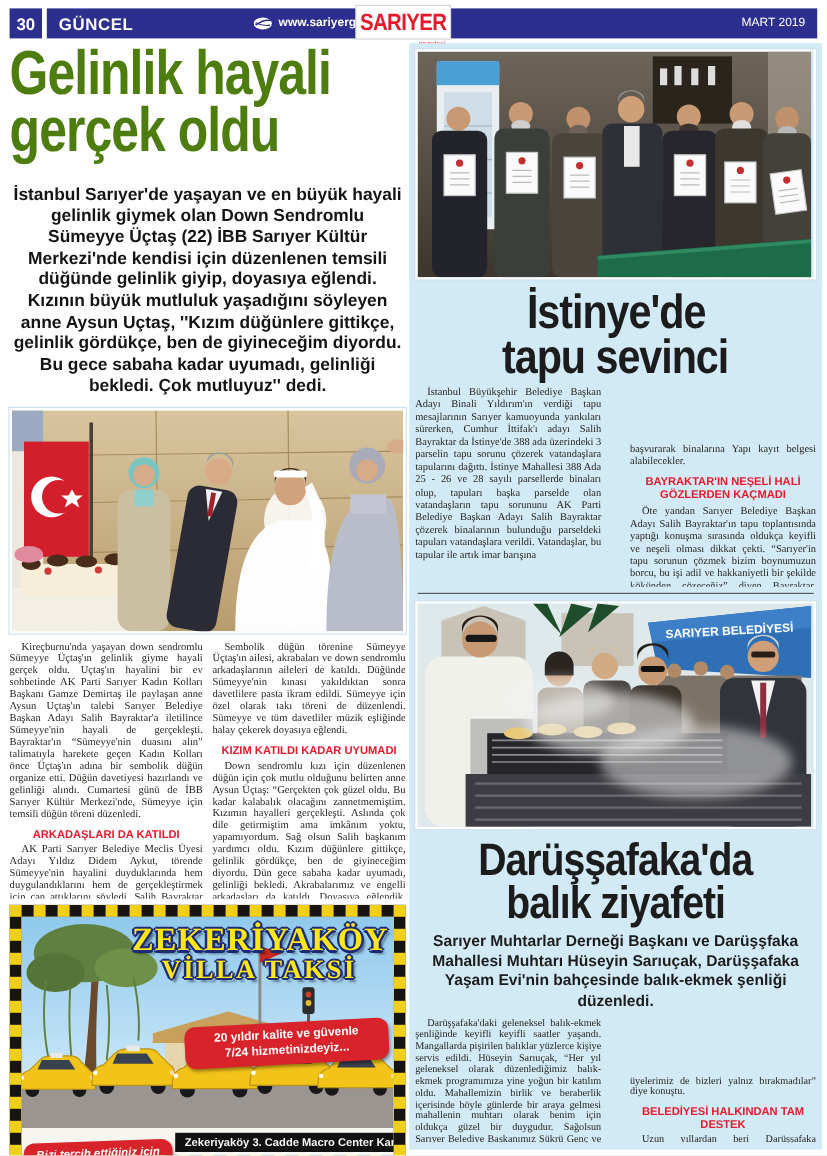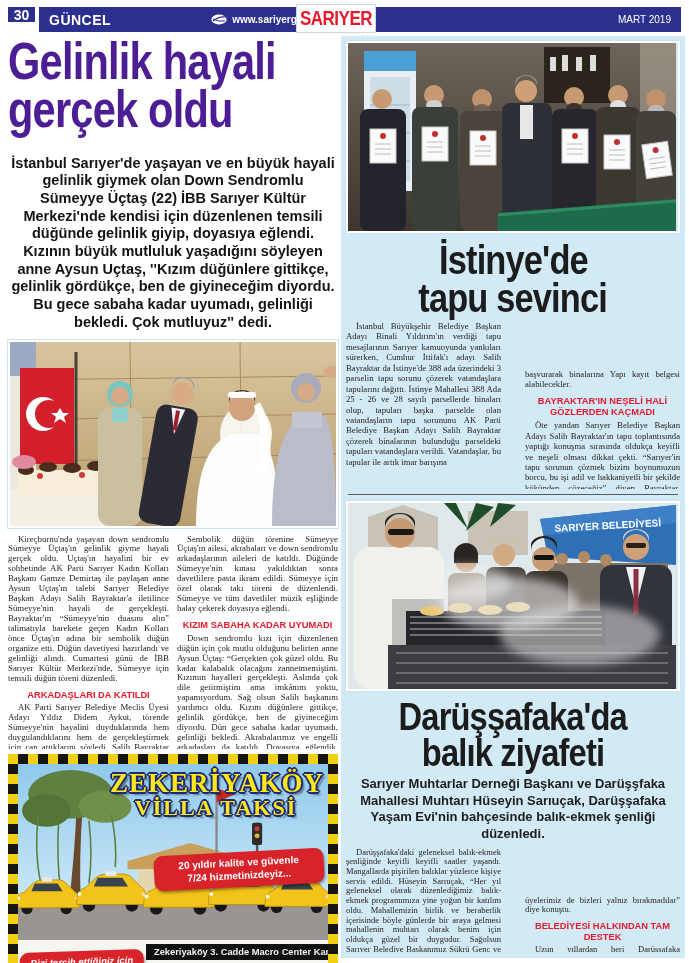--- a/index.html
+++ b/index.html
@@ -1,32 +1,32 @@
 <!DOCTYPE html>
 <html><head>
 <meta charset="utf-8">
 <style>
   html,body{margin:0;padding:0;background:#e9e9e9;}
   .page{position:relative;width:689px;height:963px;background:#ffffff;overflow:hidden;
         font-family:"Liberation Sans",sans-serif;}
   
-  .pagenum{position:absolute;left:8px;top:7px;width:27px;height:15px;background:#2c2f8e;
+  .pagenum{position:absolute;left:8px;top:7px;width:27px;height:25px;background:#2c2f8e;
            color:#fff;font-weight:bold;font-size:14px;display:flex;align-items:center;justify-content:center;}
   .topbar{position:absolute;left:39px;top:7px;width:642px;height:25px;background:#2c2f8e;color:#fff;
           display:flex;align-items:center;}
   .section-label{font-weight:bold;font-size:14px;letter-spacing:.5px;margin-left:10px;}
   .site{display:flex;align-items:center;gap:5px;margin-left:100px;font-size:10px;font-weight:bold;}
   .date{position:absolute;right:10px;top:0;height:25px;display:flex;align-items:center;font-size:10px;}
   .logo-box{position:absolute;left:297px;top:5px;width:78px;height:27px;background:#fff;
             display:flex;align-items:center;justify-content:center;box-shadow:0 0 0 1px #d6d6d6;}
   .logo-text{color:#e51a2c;font-weight:bold;font-size:17px;letter-spacing:-.5px;transform:scaleY(1.15);}
   .logo-sub{position:absolute;right:4px;bottom:-8px;color:#e51a2c;font-size:6px;font-style:italic;}
   
   .left-col{position:absolute;left:8px;top:36px;width:330px;}
-  .main-headline{margin:2px 0 21px 0;font-size:52px;line-height:.92;font-weight:bold;color:#4c1d95;letter-spacing:-1px;}
+  .main-headline{margin:2px 0 21px 0;font-size:52px;line-height:.92;font-weight:bold;color:#4d7c0f;letter-spacing:-1px;}
   .squeezeL{display:inline-block;transform:scaleX(.8);transform-origin:0 50%;white-space:nowrap;}
   .lead{margin:6px 2px 8px 2px;font-size:14.5px;line-height:1.22;font-weight:bold;color:#141414;text-align:center;}
   .photo-frame{border:2px solid #fff;outline:1px solid #cfe3ef;}
   .photo-wedding{width:326px;height:184px;display:block;}
   .story-cols{display:flex;gap:8px;margin-top:7px;height:214px;overflow:hidden;
               font-family:"Liberation Serif",serif;font-size:8.8px;line-height:1.13;color:#28231f;text-align:justify;}
   .story-cols .col{width:161px;}
   .story-cols p{margin:0;text-indent:10px;}
   .redsub{color:#e51a2c;font-family:"Liberation Sans",sans-serif;font-weight:bold;font-size:9.3px;
           text-align:center;margin:6px 0 3px 0;line-height:1.15;}
@@ -171,21 +171,21 @@
     </div>
 
     <div class="story-cols">
       <div class="col">
         <p>Kireçburnu'nda yaşayan down sendromlu Sümeyye Üçtaş'ın gelinlik giyme hayali gerçek oldu. Uçtaş'ın hayalini bir ev sohbetinde AK Parti Sarıyer Kadın Kolları Başkanı Gamze Demirtaş ile paylaşan anne Aysun Uçtaş'ın talebi Sarıyer Belediye Başkan Adayı Salih Bayraktar'a iletilince Sümeyye'nin hayali de gerçekleşti. Bayraktar'ın “Sümeyye'nin duasını alın” talimatıyla harekete geçen Kadın Kolları önce Üçtaş'ın adına bir sembolik düğün organize etti. Düğün davetiyesi hazırlandı ve gelinliği alındı. Cumartesi günü de İBB Sarıyer Kültür Merkezi'nde, Sümeyye için temsili düğün töreni düzenledi.</p>
         <div class="redsub">ARKADAŞLARI DA KATILDI</div>
         <p>AK Parti Sarıyer Belediye Meclis Üyesi Adayı Yıldız Didem Aykut, törende Sümeyye'nin hayalini duyduklarında hem duygulandıklarını hem de gerçekleştirmek için can attıklarını söyledi. Salih Bayraktar da hayatı güzelleştiren anlardan birine hep birlikte tanıklık ettiklerini kaydetti.</p>
       </div>
       <div class="col">
         <p>Sembolik düğün törenine Sümeyye Üçtaş'ın ailesi, akrabaları ve down sendromlu arkadaşlarının aileleri de katıldı. Düğünde Sümeyye'nin kınası yakıldıktan sonra davetlilere pasta ikram edildi. Sümeyye için özel olarak takı töreni de düzenlendi. Sümeyye ve tüm davetliler müzik eşliğinde halay çekerek doyasıya eğlendi.</p>
-        <div class="redsub">KIZIM SABAHA KADAR UYUMADI</div>
+        <div class="redsub">KIZIM KATILDI KADAR UYUMADI</div>
         <p>Down sendromlu kızı için düzenlenen düğün için çok mutlu olduğunu belirten anne Aysun Üçtaş: “Gerçekten çok güzel oldu. Bu kadar kalabalık olacağını zannetmemiştim. Kızımın hayalleri gerçekleşti. Aslında çok dile getirmiştim ama imkânım yoktu, yapamıyordum. Sağ olsun Salih başkanım yardımcı oldu. Kızım düğünlere gittikçe, gelinlik gördükçe, ben de giyineceğim diyordu. Dün gece sabaha kadar uyumadı, gelinliği bekledi. Akrabalarımız ve engelli arkadaşları da katıldı. Doyasıya eğlendik. Herkese çok teşekkür ediyorum.” diye konuştu.</p>
       </div>
     </div>
 
     <div class="taxi-ad">
       <div class="ad-inner">
         <div class="ad-photo">
           <svg viewBox="0 0 306 174" preserveAspectRatio="none">
             <defs>
               <linearGradient id="sky" x1="0" y1="0" x2="0" y2="1">

